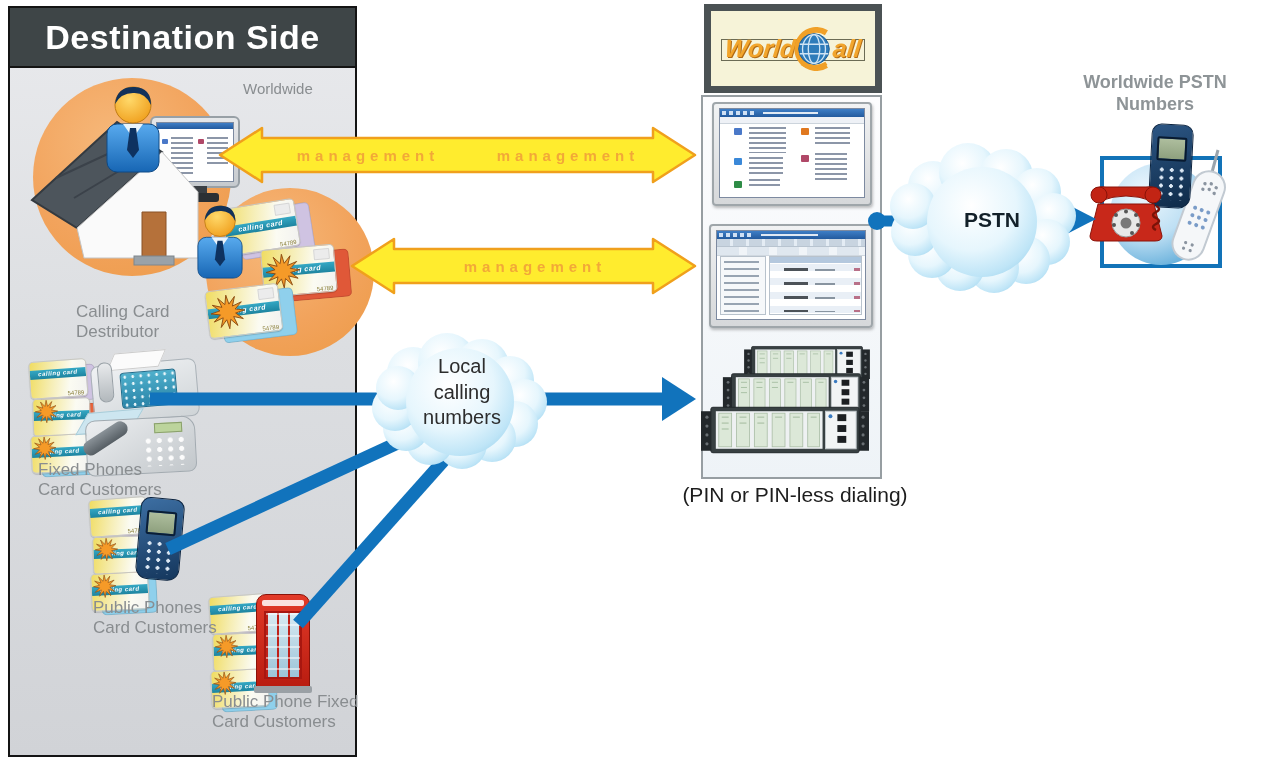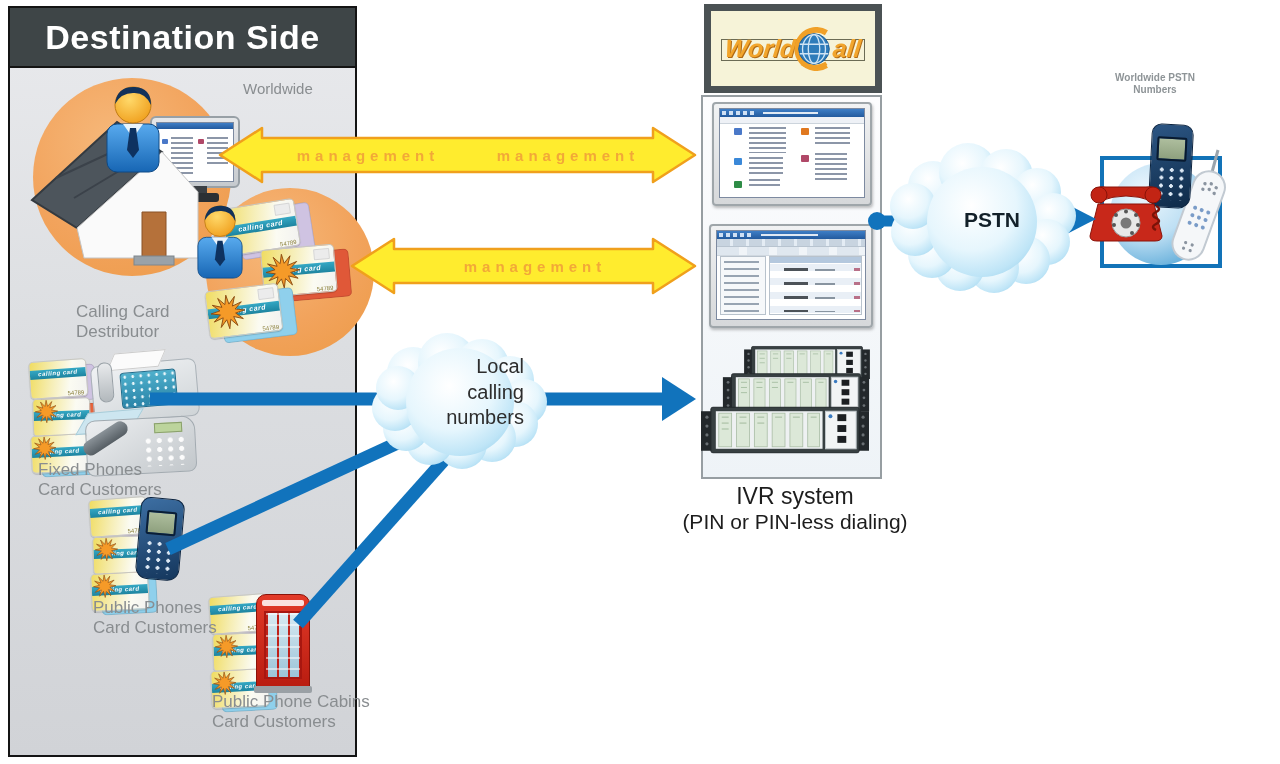--- a/index.html
+++ b/index.html
@@ -13,21 +13,21 @@
   .panel-header{background:#3e4547;color:#fff;font-weight:bold;text-align:center;
                 border-bottom:2px solid #141414;letter-spacing:.5px;}
   .panel-left{left:8px;top:6px;width:349px;height:751px;}
   .panel-left .panel-header{height:58px;line-height:58px;font-size:34px;}
   .panel-right{left:899px;top:5px;width:361px;height:297px;}
   .panel-right .panel-header{height:46px;line-height:46px;font-size:31px;}
 
   
   .glabel{position:absolute;color:#898d90;font-size:17px;line-height:1.2;z-index:20;}
   .glabel.small{font-size:15px;}
-  .glabel.center{text-align:center;font-weight:bold;color:#8e9497;font-size:10px;}
+  .glabel.center{text-align:center;font-weight:bold;color:#8e9497;font-size:18px;}
 
   
   .logo-box{left:704px;top:4px;width:178px;height:89px;background:#f6f3d8;
             border:7px solid #4b5254;box-sizing:border-box;z-index:2;
             display:flex;align-items:center;justify-content:center;}
   .logo-inner{position:relative;display:flex;align-items:center;}
   .wline{position:absolute;left:-4px;right:-4px;top:50%;height:20px;margin-top:-10px;
          border:1px solid #6b6b55;}
   .wtxt{position:relative;font-style:italic;font-weight:bold;font-size:25px;color:#f2a52c;
         text-shadow:1px 1px 0 #b06a14;transform:skewX(-6deg);z-index:2;}
@@ -148,21 +148,21 @@
        box-sizing:border-box;z-index:9;}
   .dglobe{position:absolute;left:6px;top:3px;width:102px;height:102px;border-radius:50%;
           background:radial-gradient(circle at 35% 30%,#eef8fe,#bfe0f4 45%,#64aeda 80%,#3e8cc2);}
   .dmob{left:1150px;top:124px;width:40px;height:82px;transform:rotate(3deg);z-index:12;
         background:linear-gradient(160deg,#2c5684,#0e2a48);}
   .dmob .mscr{border-color:#081a30;}
 
   
   .mgmt{position:absolute;z-index:60;color:#f2a838;font-weight:bold;font-size:15px;
         letter-spacing:5px;text-align:center;}
-  .cloudtext{position:absolute;z-index:60;text-align:right;color:#2d2d2d;font-size:20px;line-height:1.28;}
+  .cloudtext{position:absolute;z-index:60;text-align:center;color:#2d2d2d;font-size:20px;line-height:1.28;}
   .pstntext{position:absolute;z-index:60;text-align:center;color:#122029;font-weight:bold;font-size:21px;}
 
   .ovl{position:absolute;left:0;top:0;width:1280px;height:764px;z-index:50;pointer-events:none;}
   .icons{z-index:10;}
   svg.dev{position:absolute;z-index:12;}
 </style>
 </head>
 <body>
 
 <div class="canvas">
@@ -361,21 +361,20 @@
       <use href="#racksym"></use>
     </svg>
   <svg class="rack" style="left:722px;top:372px;width:148px;height:43px">
       <use href="#racksym"></use>
     </svg>
   <svg class="rack" style="left:701px;top:404px;width:168px;height:52px">
       <use href="#racksym"></use>
     </svg>
 
   <div class="abs ivr-label">
-    <div class="l1">IVR system</div>
     <div class="l2">(PIN or PIN-less dialing)</div>
   </div>
 
   <div class="ocircle" style="left:33px;top:78px;width:198px;height:198px"></div>
   <svg class="dev" style="left:22px;top:100px;width:190px;height:172px">
       <use href="#housesym"></use>
     </svg>
   <svg class="dev" style="left:92px;top:78px;width:82px;height:96px">
       <use href="#personsym"></use>
     </svg>
@@ -537,21 +536,21 @@
         <div class="stripe" style="top:12px">calling card</div>
       </div>
     </div>
   </div>
   <div class="booth" style="left:256px;top:594px;width:52px;height:94px">
     <div class="bsign"></div>
     <div class="bglass"></div>
     <div class="bbase"></div>
   </div>
   <div class="glabel" style="left:212px;top:692px">
-    <div>Public Phone Cabins</div>
+    <div>Public Phone Fixed</div>
     <div>Card Customers</div>
   </div>
 
   <svg class="ovl">
 
     <g>
       <line x1="150" y1="399" x2="664" y2="399" stroke="#1173bc" stroke-width="13"></line>
       <polygon points="662,377 696,399 662,421" fill="#1173bc"></polygon>
       <line x1="168" y1="549" x2="430" y2="428" stroke="#1173bc" stroke-width="13"></line>
       <line x1="298" y1="624" x2="462" y2="440" stroke="#1173bc" stroke-width="13"></line>

